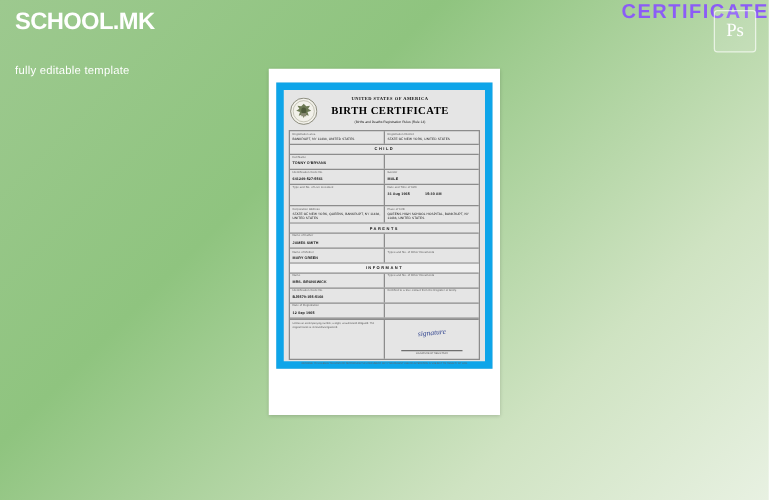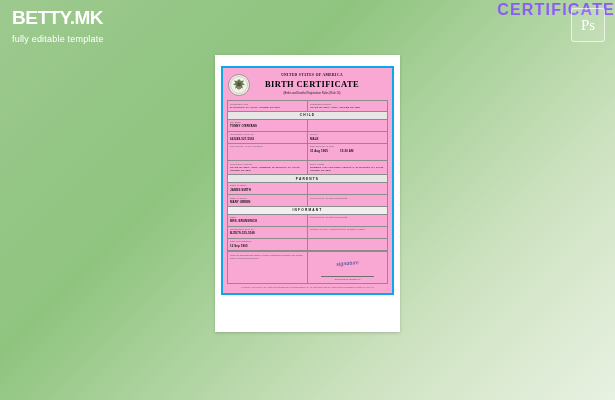--- a/index.html
+++ b/index.html
@@ -11,21 +11,21 @@
   }
   
   .brand{
     position:absolute;left:12px;top:8px;
   }
   .brand-title{
     font-size:19px;font-weight:bold;color:#ffffff;letter-spacing:-0.5px;
     line-height:1;
   }
   .brand-sub{
-    font-size:9px;color:#ffffff;margin-top:7px;letter-spacing:0.2px;
+    font-size:9px;color:#ffffff;margin-top:24px;letter-spacing:0.2px;
   }
   .head-title{
     position:absolute;left:0;right:0;top:1px;text-align:right;
     font-size:16px;font-weight:bold;color:#8b5cf6;letter-spacing:1.2px;
   }
   .ps-badge{
     position:absolute;right:10px;top:8px;width:32px;height:32px;
     border:1px solid rgba(255,255,255,.65);border-radius:3px;
     background:rgba(255,255,255,.12);
     color:#ffffff;font-weight:normal;font-size:15px;
@@ -34,22 +34,22 @@
   }
 
   
   .canvas{
     position:absolute;left:215px;top:55px;width:185px;height:277px;
     background:#ffffff;
     box-shadow:0 1px 3px rgba(0,0,0,.18);
   }
   .paper{
     position:absolute;left:221px;top:66px;width:173px;height:229px;
-    background:#f9a8d4;
-    border:2px solid #0ea5e9;
+    background:#e5e5e5;
+    border:6px solid #0ea5e9;
     box-sizing:border-box;
     font-size:2.6px;color:#1d1d1d;
     padding:0;
   }
 
   
   .cert-head{
     display:flex;align-items:flex-start;padding:5px 4px 2px 4px;
   }
   .seal{
@@ -107,21 +107,21 @@
     margin-top:6px;
   }
   .warn{
     font-size:1.9px;color:#666;text-align:center;margin-top:2px;line-height:1.5;
   }
 </style>
 </head>
 <body>
 
 <div class="brand">
-  <div class="brand-title">BETTY.MK</div>
+  <div class="brand-title">SCHOOL.MK</div>
   <div class="brand-sub">fully editable template</div>
 </div>
 
 <div class="head-title">CERTIFICATE</div>
 
 <div class="ps-badge">Ps</div>
 
 <div class="canvas"></div>
 
 <div class="paper">

